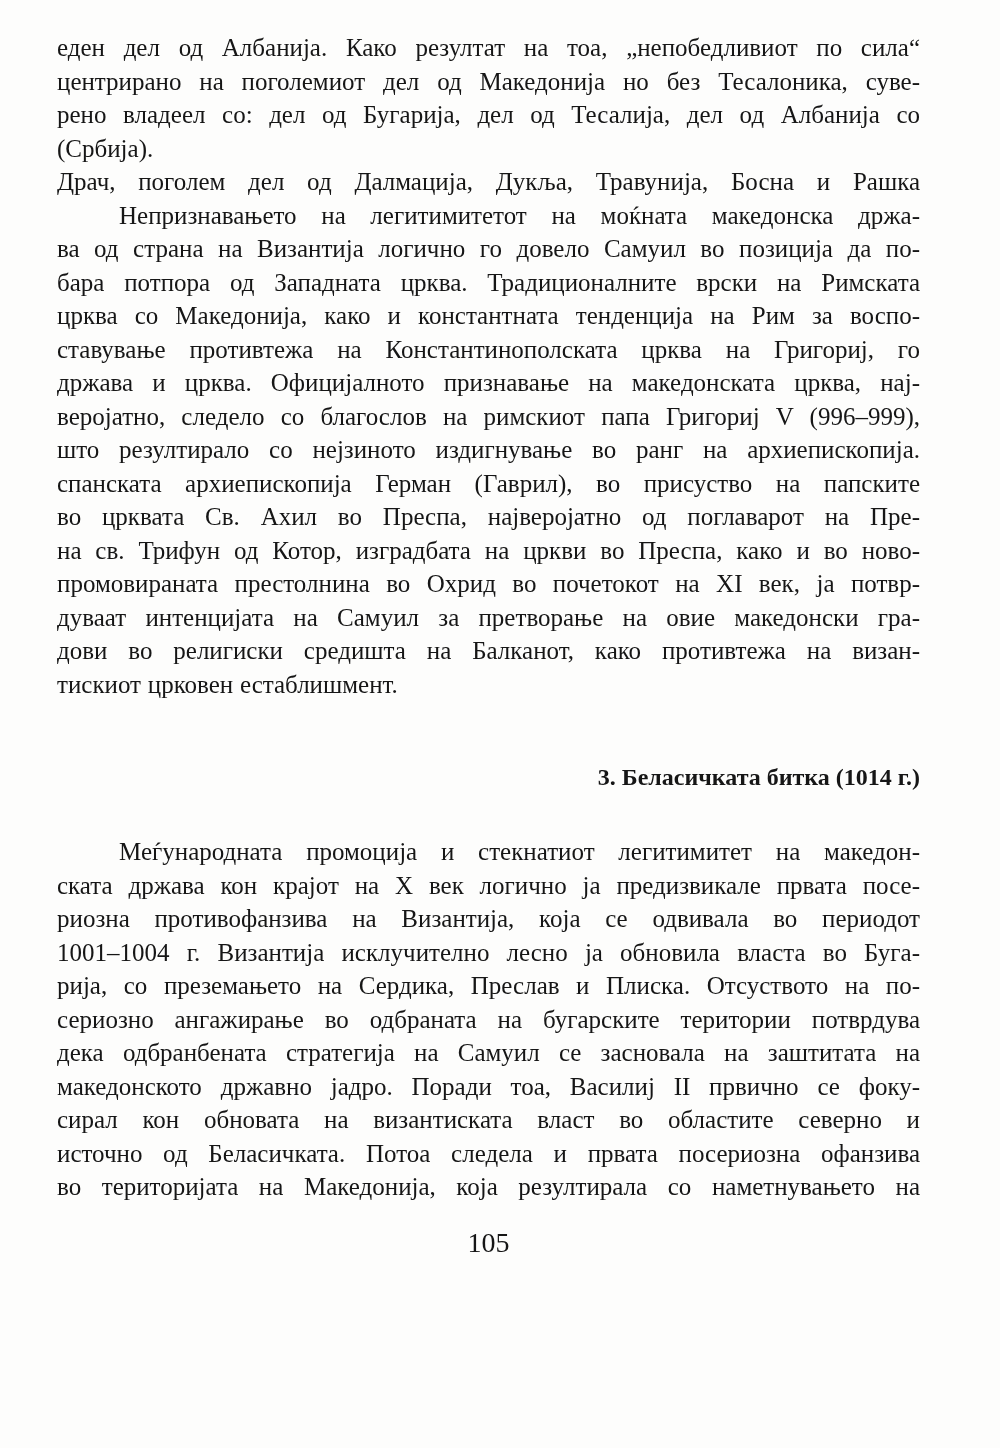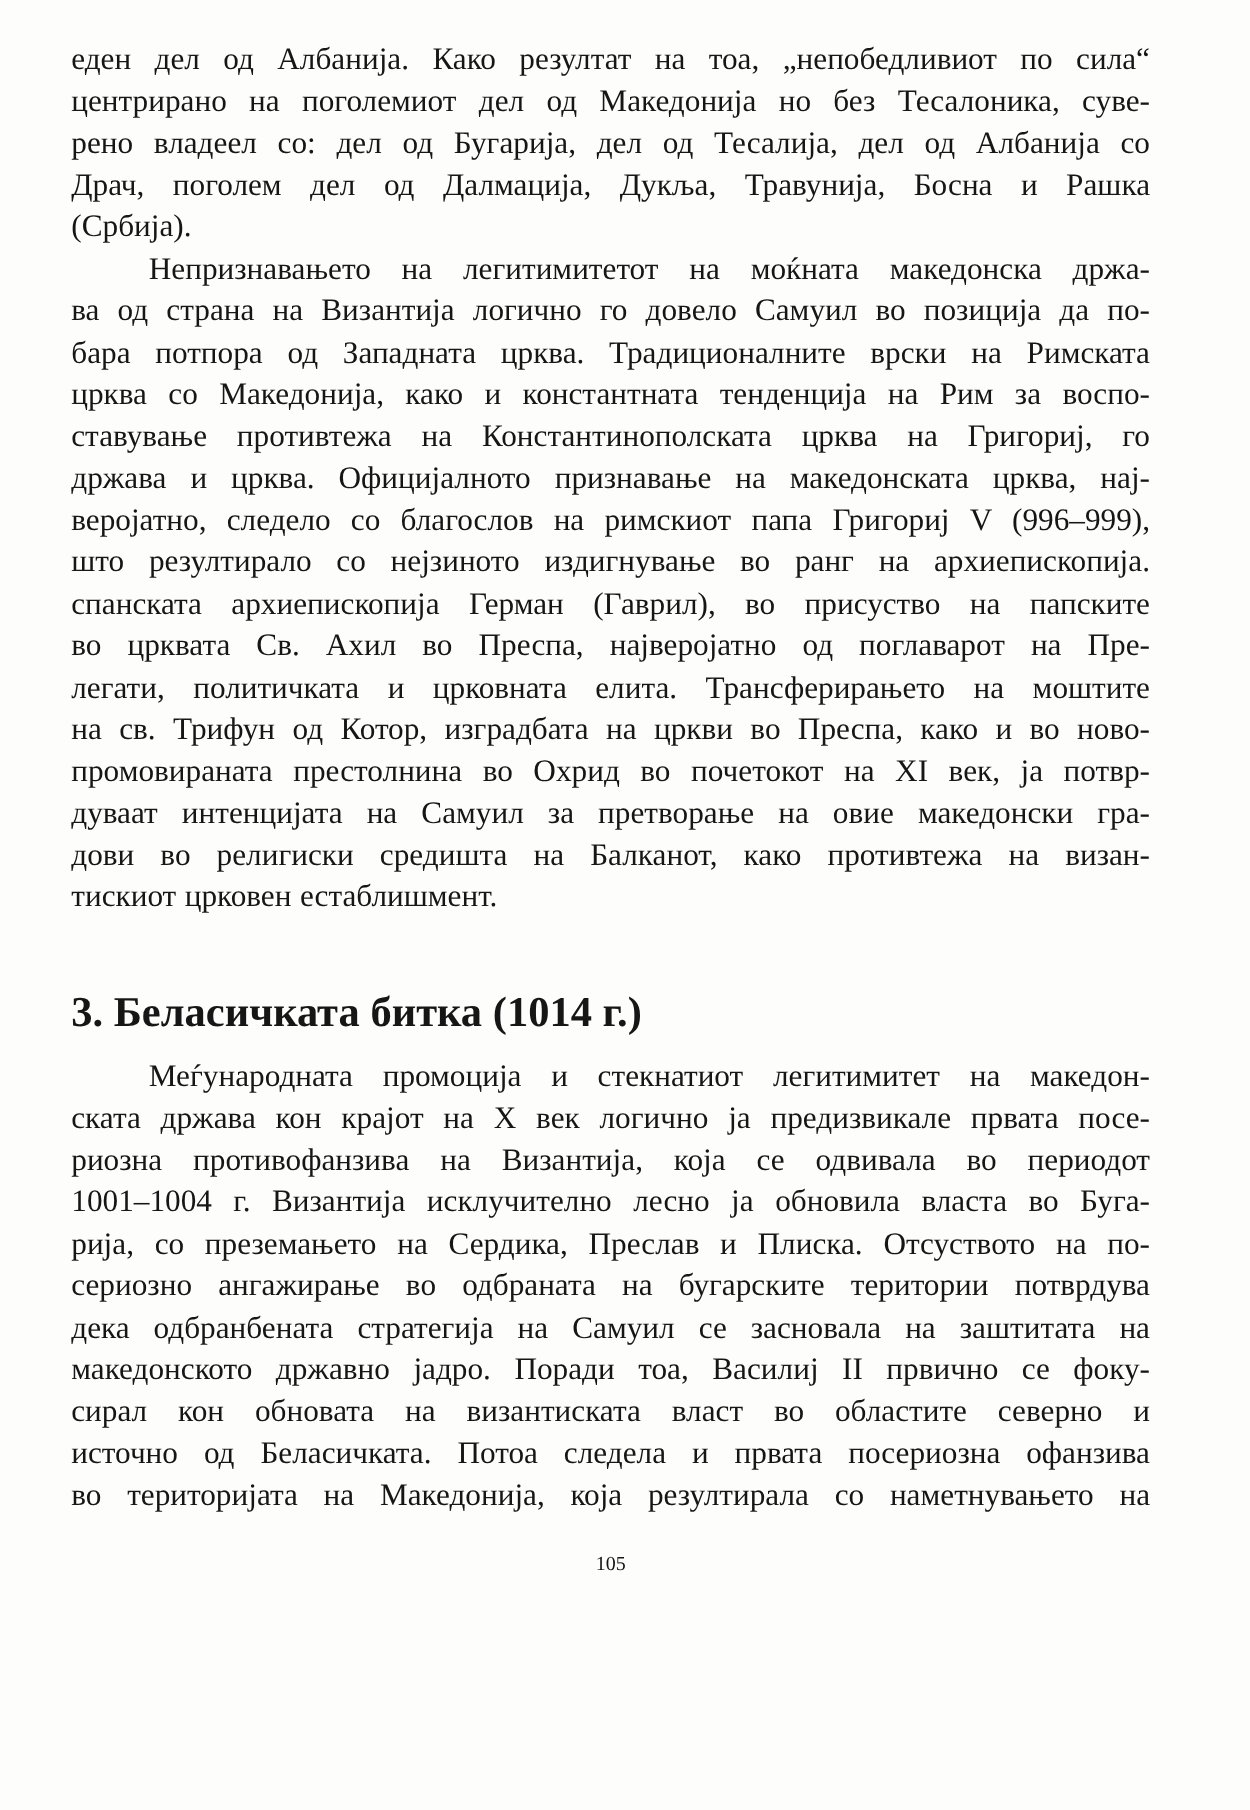--- a/index.html
+++ b/index.html
@@ -32,59 +32,58 @@
     word-spacing: 0.5px;
   }
   .ln.last {
     text-align-last: left;
   }
   .para.indent .ln:first-child {
     text-indent: 62px;
   }
   .section-heading {
     margin-top: 58px;
-    margin-bottom: 16px;
-    text-align: left;
+    margin-bottom: 40px;
+    text-align: right;
     font-weight: bold;
-    font-size: 34px;
+    font-size: 24px;
     line-height: 36px;
   }
   .page-number {
     margin-top: 24px;
     text-align: center;
-    font-size: 16px;
+    font-size: 28px;
     line-height: 30px;
   }
 </style>
 </head>
 <body>
 
 <div class="page">
   <div class="text-block">
 
     <div class="para">
       <div class="ln">еден дел од Албанија. Како резултат на тоа, „непобедливиот по сила“</div>
       <div class="ln">центрирано на поголемиот дел од Македонија но без Тесалоника, суве-</div>
       <div class="ln">рено владеел со: дел од Бугарија, дел од Тесалија, дел од Албанија со</div>
+      <div class="ln last">(Србија).</div>
       <div class="ln">Драч, поголем дел од Далмација, Дукља, Травунија, Босна и Рашка</div>
-      <div class="ln last">(Србија).</div>
     </div>
 
     <div class="para indent">
       <div class="ln">Непризнавањето на легитимитетот на моќната македонска држа-</div>
       <div class="ln">ва од страна на Византија логично го довело Самуил во позиција да по-</div>
       <div class="ln">бара потпора од Западната црква. Традиционалните врски на Римската</div>
       <div class="ln">црква со Македонија, како и константната тенденција на Рим за воспо-</div>
       <div class="ln">ставување противтежа на Константинополската црква на Григориј, го</div>
       <div class="ln">држава и црква. Официјалното признавање на македонската црква, нај-</div>
       <div class="ln">веројатно, следело со благослов на римскиот папа Григориј V (996–999),</div>
       <div class="ln">што резултирало со нејзиното издигнување во ранг на архиепископија.</div>
       <div class="ln">спанската архиепископија Герман (Гаврил), во присуство на папските</div>
       <div class="ln">во црквата Св. Ахил во Преспа, најверојатно од поглаварот на Пре-</div>
-      <div class="ln">легати, политичката и црковната елита. Трансферирањето на моштите</div>
       <div class="ln">на св. Трифун од Котор, изградбата на цркви во Преспа, како и во ново-</div>
       <div class="ln">промовираната престолнина во Охрид во почетокот на XI век, ја потвр-</div>
       <div class="ln">дуваат интенцијата на Самуил за претворање на овие македонски гра-</div>
       <div class="ln">дови во религиски средишта на Балканот, како противтежа на визан-</div>
       <div class="ln last">тискиот црковен естаблишмент.</div>
     </div>
 
     <div class="section-heading">3. Беласичката битка (1014 г.)</div>
 
     <div class="para indent">

